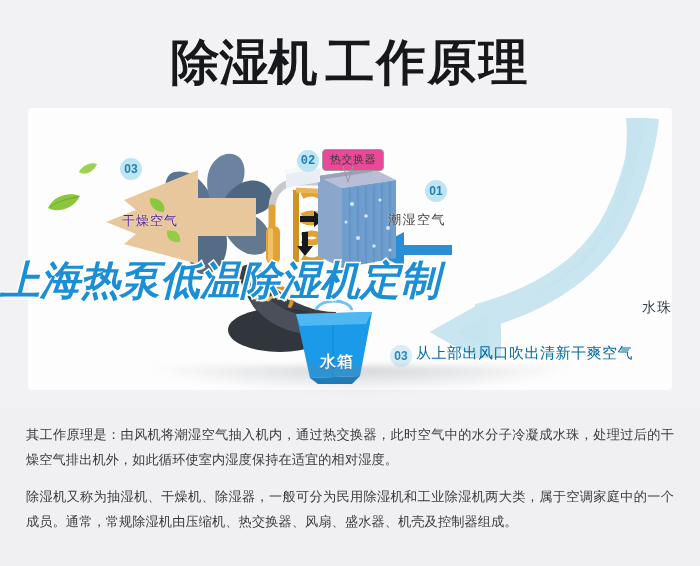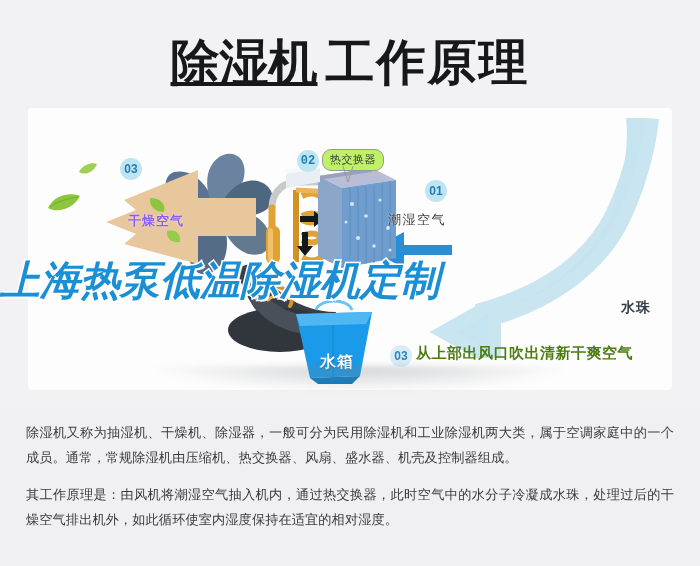--- a/index.html
+++ b/index.html
@@ -34,39 +34,39 @@
   .headline{
     position:absolute;left:0;top:33px;width:700px;
     text-align:center;
     font-size:49px;
     line-height:58px;
     font-weight:700;
     color:#17181c;
     letter-spacing:1px;
     white-space:nowrap;
   }
-  .headline .seg-a{letter-spacing:0px;text-decoration:underline;}
+  .headline .seg-a{letter-spacing:0px;}
   .headline .seg-b{letter-spacing:2px;margin-left:8px;text-align:right;}
 
   
   .sweep{
     position:absolute;right:-40px;top:118px;width:330px;height:240px;
     overflow:hidden;
     pointer-events:none;
   }
   .sweep svg{display:block;}
 
   
   .dryarrow{
     position:absolute;left:80px;top:160px;width:200px;height:110px;
   }
   .dryarrow svg{display:block;}
   .dry-label{
-    position:absolute;left:128px;top:212px;
-    font-size:13px;color:#8b5cf6;letter-spacing:1px;font-weight:700;
+    position:absolute;left:122px;top:212px;
+    font-size:13px;color:#4c1d95;letter-spacing:1px;font-weight:400;
     text-shadow:0 0 2px rgba(255,255,255,.8);
   }
 
   
   .leaf{position:absolute;}
 
   
   .badge{
     position:absolute;
     width:22px;height:22px;border-radius:50%;
@@ -78,41 +78,41 @@
   }
   .badge-01{left:393px;top:180px;margin-left:32px;}
   .badge-02{left:297px;top:150px;font-family:Liberation Mono, monospace;}
   .badge-03-top{left:120px;top:158px;}
   .badge-03-bottom{left:390px;top:345px;background:#d8ecf6;color:#2a86bb;}
 
   
   .callout{
     position:absolute;left:322px;top:149px;
     padding:2px 7px 3px;
-    border:1px solid #9a9a9a;border-radius:9px;
-    background:#bef264;
+    border:1px solid #9a9a9a;border-radius:4px;
+    background:#ec4899;
     font-size:11px;color:#3b3b3b;letter-spacing:.5px;
     white-space:nowrap;
   }
   .callout-tail{
     position:absolute;left:341px;top:166px;width:14px;height:18px;
   }
 
   .lbl-humid{
     position:absolute;left:388px;top:211px;
     font-size:13px;color:#404040;letter-spacing:1.5px;
     text-shadow:0 0 2px rgba(255,255,255,.85);
   }
   .lbl-drop{
-    position:absolute;left:621px;top:299px;
-    font-size:14px;color:#33404a;letter-spacing:1px;font-weight:700;
+    position:absolute;left:642px;top:299px;
+    font-size:14px;color:#33404a;letter-spacing:1px;font-weight:400;
   }
   .lbl-step3{
     position:absolute;left:416px;top:344px;
-    font-size:15px;color:#4d7c0f;letter-spacing:.5px;font-weight:700;
+    font-size:15px;color:#0369a1;letter-spacing:.5px;font-weight:400;
     white-space:nowrap;
   }
   .lbl-tank{
     position:absolute;left:320px;top:352px;
     font-size:16px;color:#ffffff;letter-spacing:1px;font-weight:700;
     text-shadow:0 1px 1px rgba(0,60,110,.45);
   }
 
   
   .art{position:absolute;left:0;top:0;width:700px;height:408px;}
@@ -304,15 +304,15 @@
 
   <div class="plate-shadow"></div>
 
   <div class="watermark">
     <div class="wm-line">上海热泵低温除湿机定制</div>
   </div>
 
 </div>
 
 <div id="bodytext">
+  <p class="para p2">其工作原理是：由风机将潮湿空气抽入机内，通过热交换器，此时空气中的水分子冷凝成水珠，处理过后的干燥空气排出机外，如此循环使室内湿度保持在适宜的相对湿度。</p>
   <p class="para p1">除湿机又称为抽湿机、干燥机、除湿器，一般可分为民用除湿机和工业除湿机两大类，属于空调家庭中的一个成员。通常，常规除湿机由压缩机、热交换器、风扇、盛水器、机壳及控制器组成。</p>
-  <p class="para p2">其工作原理是：由风机将潮湿空气抽入机内，通过热交换器，此时空气中的水分子冷凝成水珠，处理过后的干燥空气排出机外，如此循环使室内湿度保持在适宜的相对湿度。</p>
 </div>
 
 </body></html>

